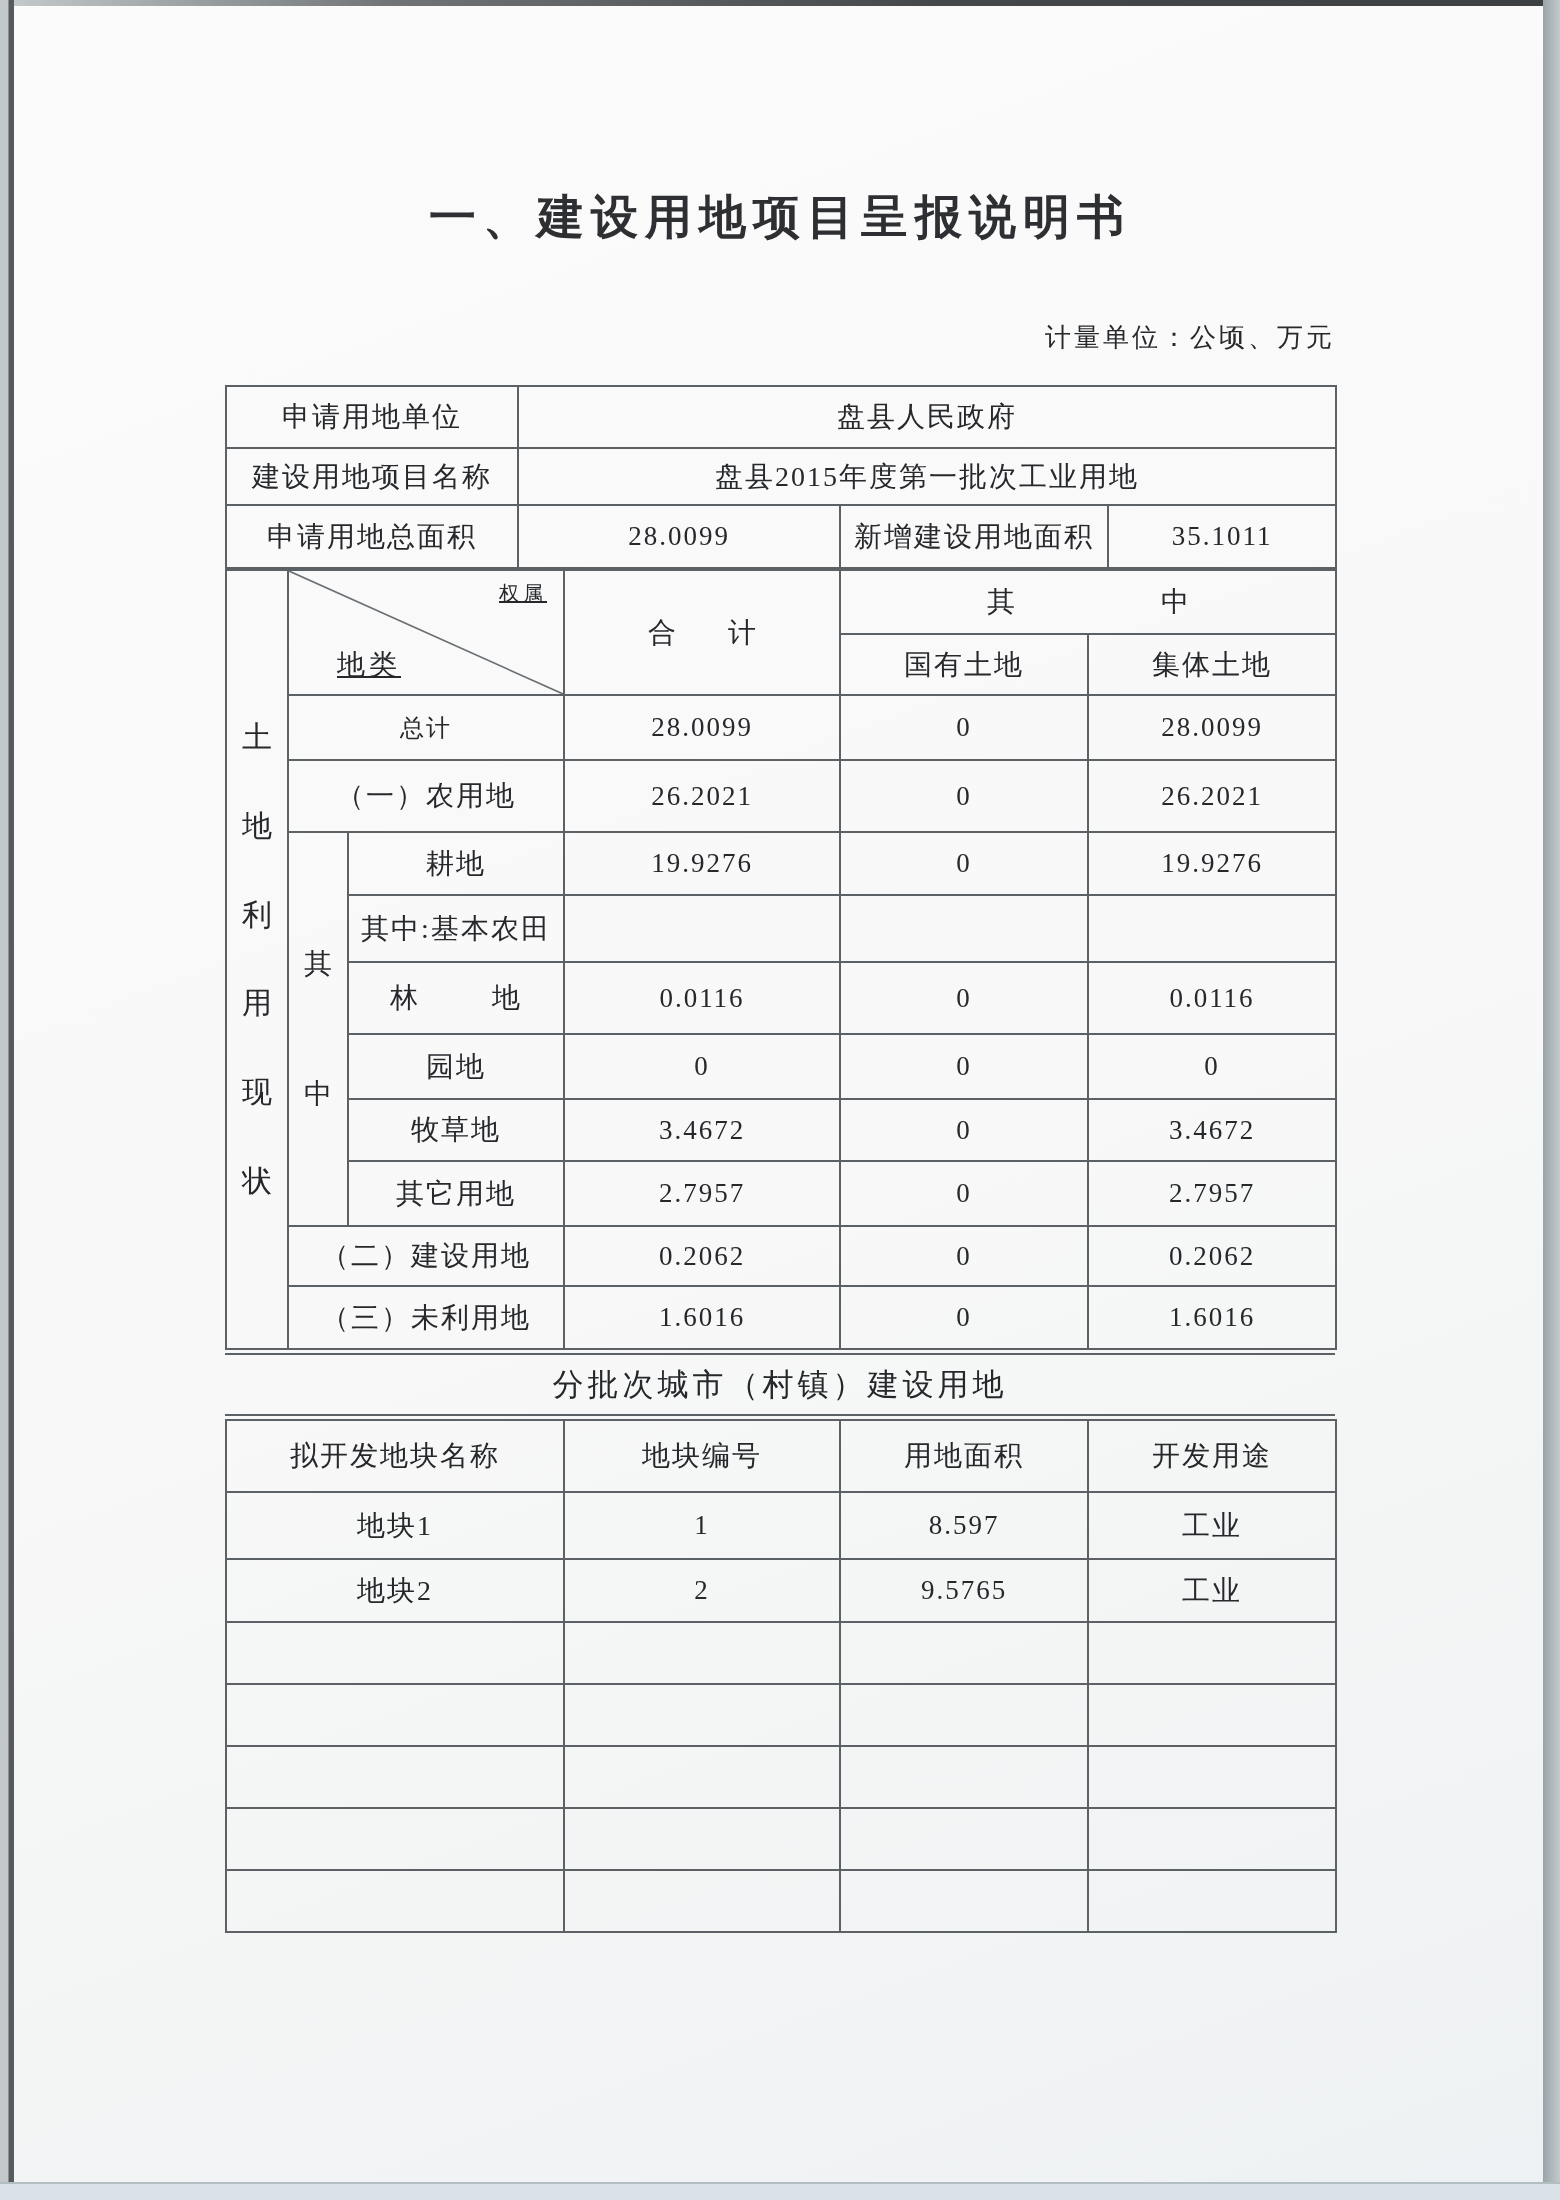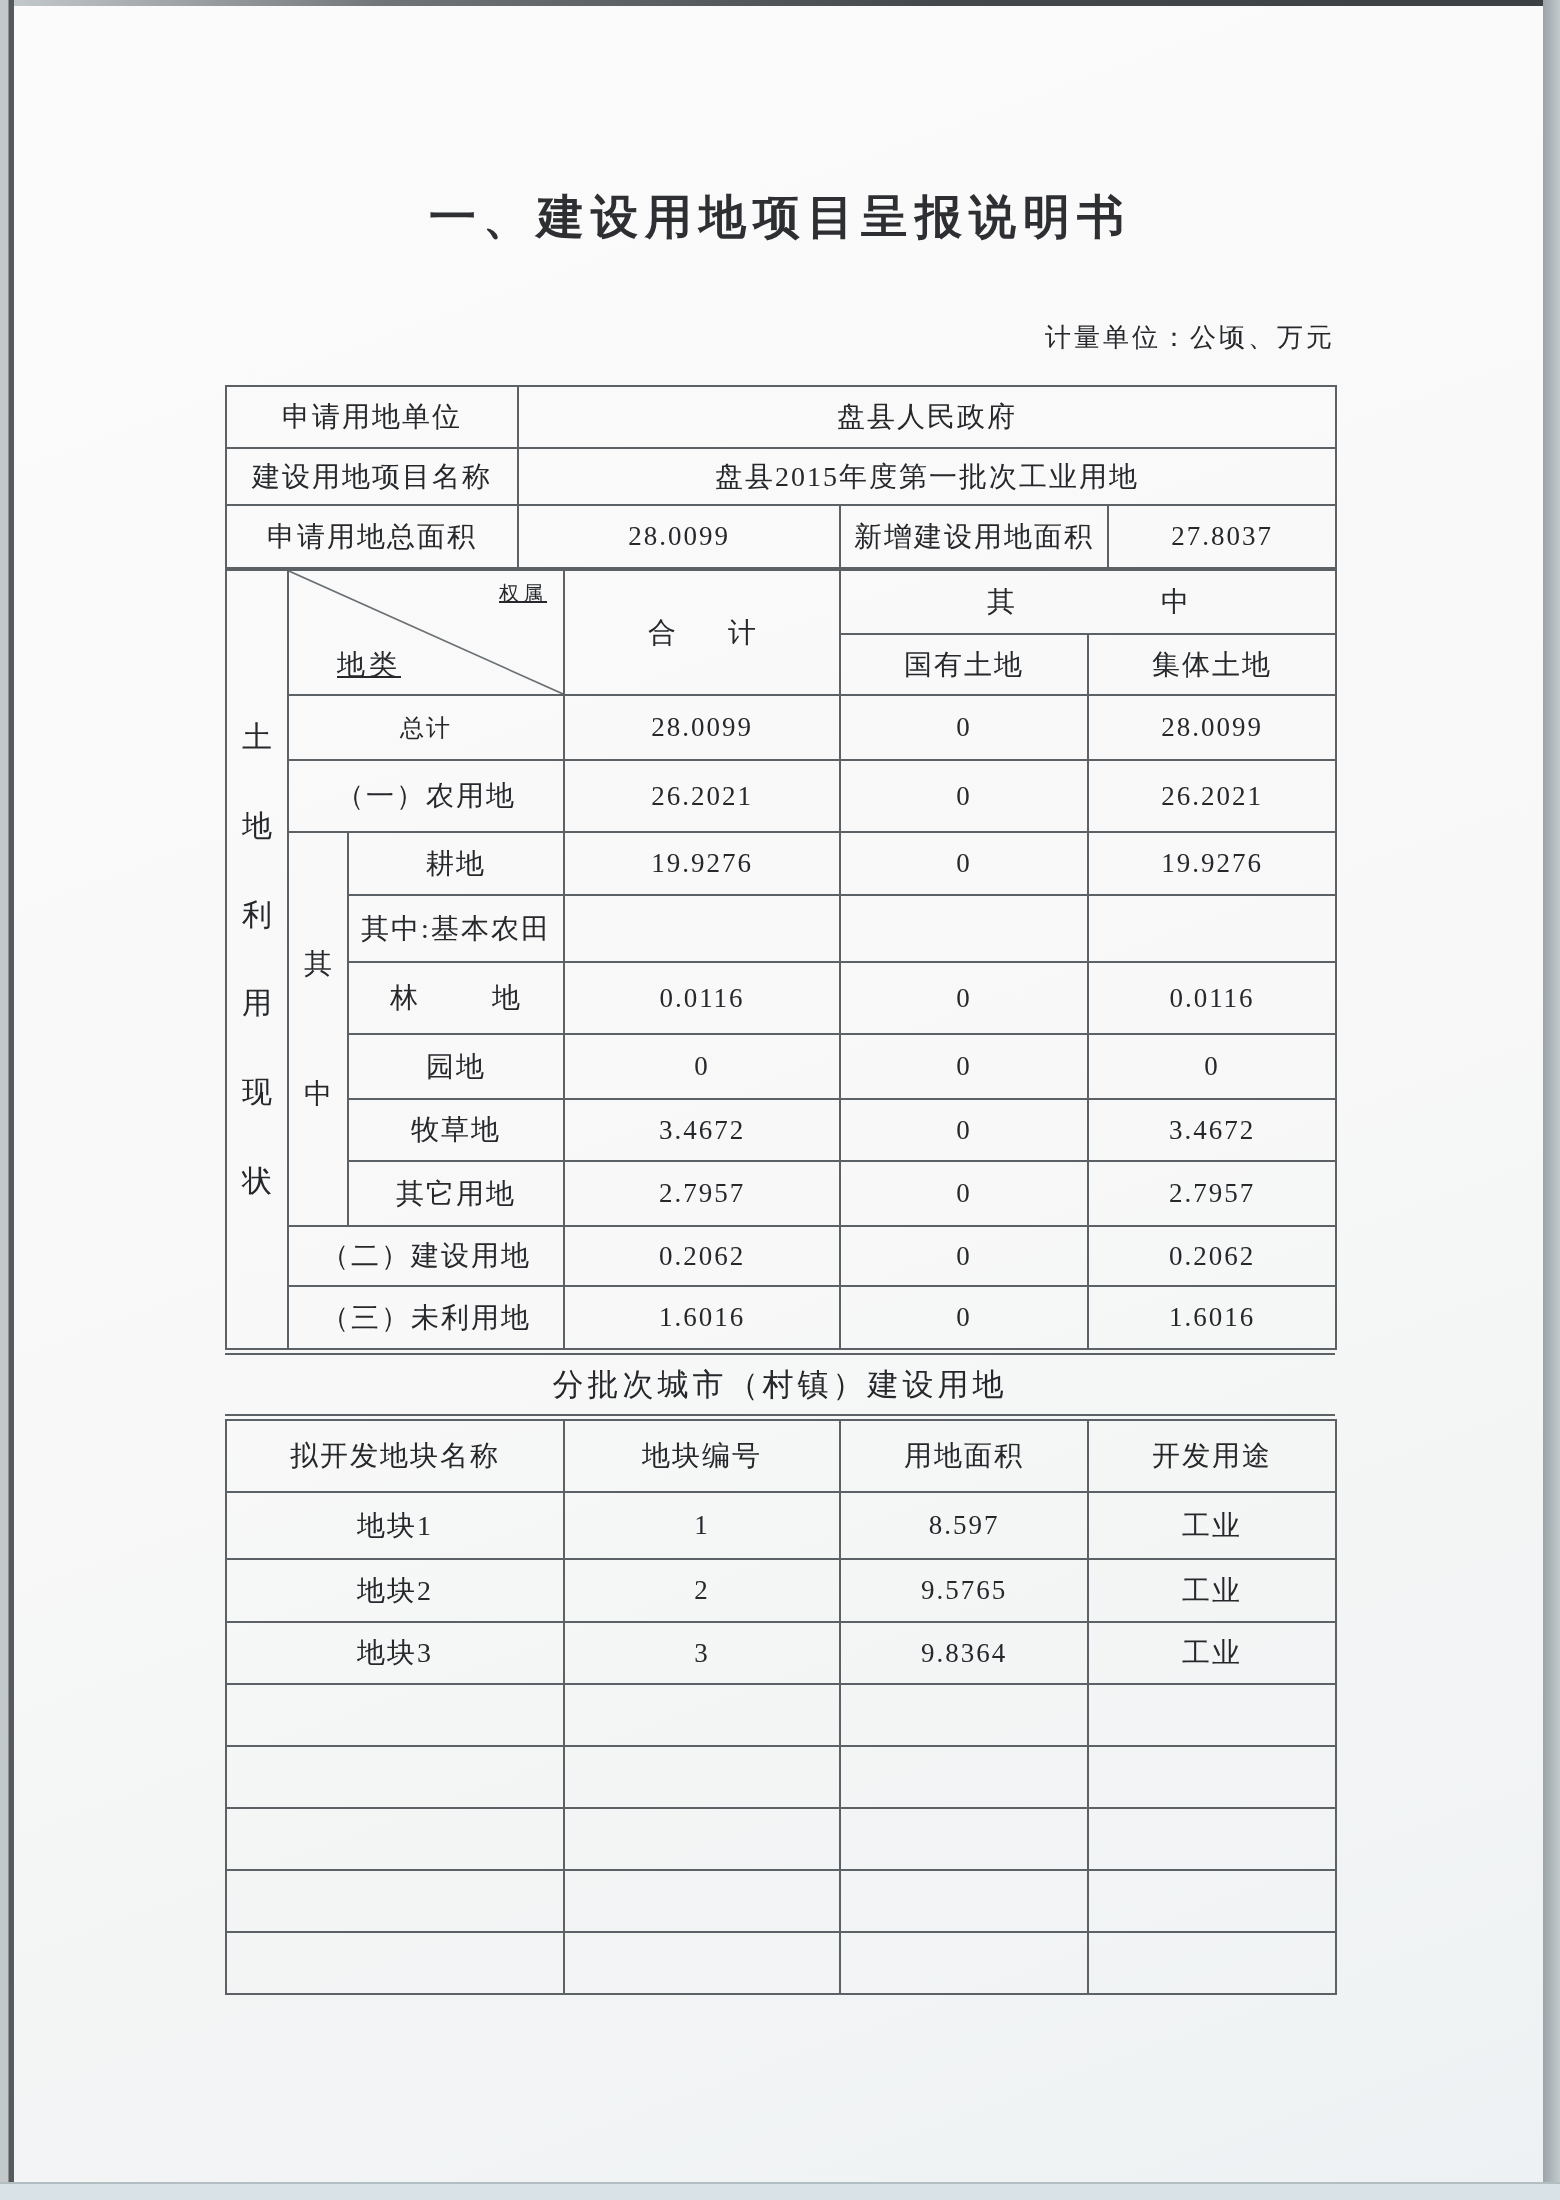--- a/index.html
+++ b/index.html
@@ -87,21 +87,21 @@
         <td colspan="3" class="lbl">盘县人民政府</td>
       </tr>
       <tr class="h57">
         <td class="lbl">建设用地项目名称</td>
         <td colspan="3" class="lbl">盘县2015年度第一批次工业用地</td>
       </tr>
       <tr class="h63">
         <td class="lbl">申请用地总面积</td>
         <td class="num">28.0099</td>
         <td class="lbl">新增建设用地面积</td>
-        <td class="num">27.8037</td>
+        <td class="num">35.1011</td>
       </tr>
     </tbody>
       </table>
 
     <table>
       <colgroup>
         <col style="width:62px">
           <col style="width:60px">
           <col style="width:216px">
         <col style="width:276px">
@@ -236,26 +236,20 @@
         <td class="num">8.597</td>
         <td class="lbl">工业</td>
       </tr>
       <tr class="h63">
         <td class="lbl">地块2</td>
         <td class="num">2</td>
         <td class="num">9.5765</td>
         <td class="lbl">工业</td>
       </tr>
       <tr class="h62">
-        <td class="lbl">地块3</td>
-        <td class="num">3</td>
-        <td class="num">9.8364</td>
-        <td class="lbl">工业</td>
-      </tr>
-      <tr class="h62">
             <td></td>
             <td></td>
             <td></td>
             <td></td>
           </tr>
       <tr class="h62">
             <td></td>
             <td></td>
             <td></td>
             <td></td>

